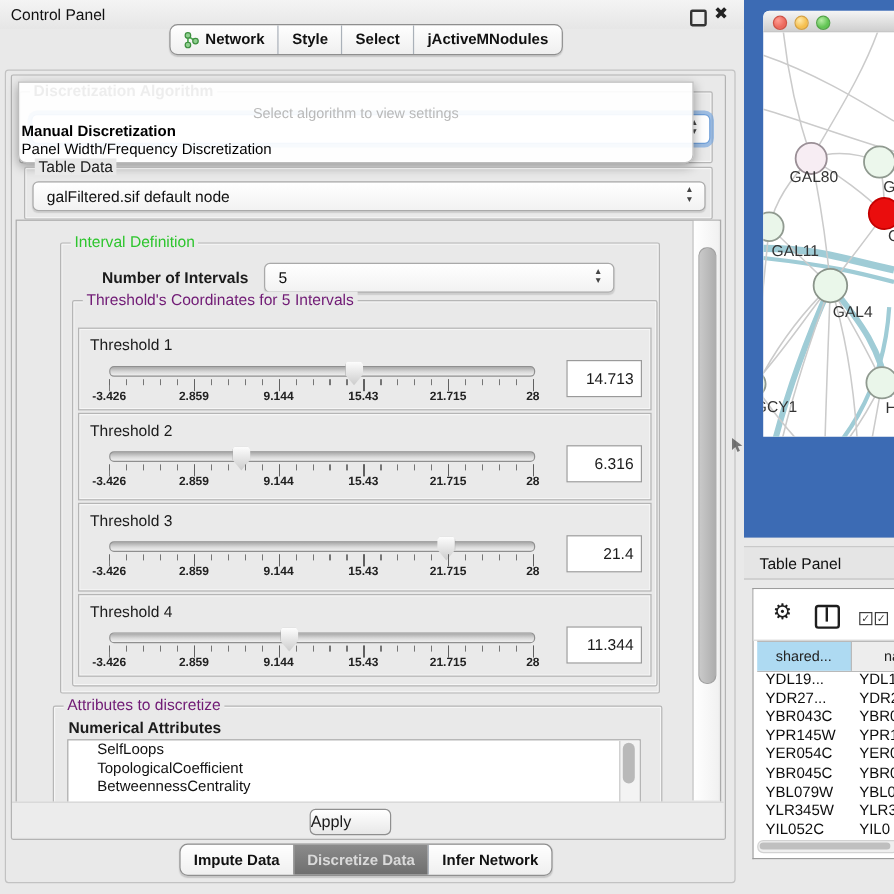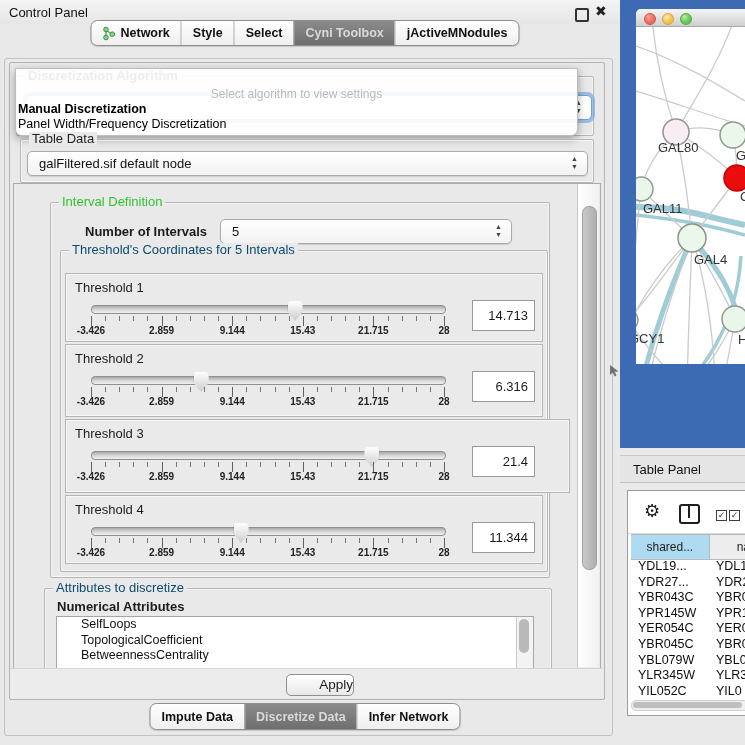--- a/index.html
+++ b/index.html
@@ -24,21 +24,21 @@
   #bottomtabs{left:305px;top:703px;height:25px;transform:translateX(-50%)}
   #bottomtabs .seg{height:25px}
 
   .outer-panel{left:4px;top:58px;width:607px;height:676px;border:1px solid #c2c2c2;border-radius:3px}
   .inner-panel{left:9px;top:62px;width:594px;height:636px;border:1px solid #b3b3b3;border-radius:2px;background:#e9e9e9}
 
   
   .group{border:1px solid #b6b6b6;border-radius:2px;box-shadow:inset 0 0 0 1px rgba(255,255,255,.6)}
   .gtitle{position:absolute;top:-8px;left:8px;background:#e9e9e9;padding:0 3px;font-size:13px;line-height:14px}
   .gtitle.green{color:#2ec52e}
-  .gtitle.blue{color:#0c4a6e}
+  .gtitle.blue{color:#701a75}
   .gtitle.dark{color:#222;font-weight:600}
 
   
   #da-group{left:16px;top:76px;width:576px;height:58px}
   #da-combo{left:26px;top:95px;width:564px;height:23px;background:#fff;border:1px solid #6f9fd8;border-radius:5px;
             box-shadow:0 0 0 3px rgba(115,165,222,.65)}
   .stepper{position:absolute;right:7px;top:3px;width:11px;height:16px;font-size:7px;line-height:8px;color:#444;text-align:center}
 
   
   #popup{left:15px;top:68px;width:561px;height:66px;background:rgba(255,255,255,.92);
@@ -82,22 +82,22 @@
              font-size:13px;text-align:right;line-height:29px;padding-right:6px}
 
   #attr-group{left:44px;top:588px;width:506px;height:82px}
   #attr-title{left:57px;top:599px;font-size:13px;font-weight:700}
   #attr-list{left:56px;top:616px;width:476px;height:52px;background:#fff;border:1px solid #a6a6a6;overflow:hidden}
   .attr-item{padding-left:24px;font-size:12.5px;line-height:15.5px;color:#111}
   #attr-scroll{position:absolute;right:0;top:0;bottom:0;width:16px;background:#f3f3f3;border-left:1px solid #c9c9c9}
   #attr-thumb{position:absolute;left:2px;top:2px;width:10px;height:34px;background:#b9b9b9;border-radius:5px}
 
   #apply-footer{left:10px;top:668px;width:593px;height:29px;background:#ececec;border-top:1px solid #d4d4d4}
-  #apply-btn{position:absolute;left:276px;top:5px;width:66px;height:20px;background:linear-gradient(#ffffff,#e8e8e8);
-             border:1px solid #8f8f8f;border-radius:5px;font-size:13.5px;text-align:right;line-height:19px}
+  #apply-btn{position:absolute;left:248px;top:5px;width:66px;height:20px;background:linear-gradient(#ffffff,#e8e8e8);
+             border:1px solid #8f8f8f;border-radius:5px;font-size:13.5px;text-align:left;line-height:19px}
 
   
   #net-blue{left:620px;top:0;width:125px;height:448px;background:#3c6bb4}
   #net-win{left:636px;top:9px;width:109px;height:355px;background:#fff;border-radius:5px 0 0 0;overflow:hidden}
   #net-titlebar{position:absolute;left:0;top:0;width:100%;height:17px;background:linear-gradient(#f5f5f5,#cfcfcf);
                 border-bottom:1px solid #a8a8a8;border-radius:5px 0 0 0}
   .light{position:absolute;top:4px;width:10px;height:10px;border-radius:50%}
   .light.red{left:8px;background:radial-gradient(circle at 35% 30%,#ff9d92,#ec6a5e 60%);border:1px solid #ce5347}
   .light.yellow{left:26px;background:radial-gradient(circle at 35% 30%,#ffe9a8,#f5bf4f 60%);border:1px solid #d6a243}
   .light.green{left:44px;background:radial-gradient(circle at 35% 30%,#b5eca4,#62c554 60%);border:1px solid #52a447}
@@ -144,23 +144,20 @@
         <circle cx="9.8" cy="8.2" r="2.3" fill="#8fd08f" stroke="#3d8f3f"></circle>
       </svg>
       <span>Network</span>
     </div>
     <div class="seg">
       <span>Style</span>
     </div>
     <div class="seg">
       <span>Select</span>
     </div>
-    <div class="seg sel">
-      <span>Cyni Toolbox</span>
-    </div>
     <div class="seg">
       <span>jActiveMNodules</span>
     </div>
   </div>
 
 <div class="abs outer-panel"></div>
 <div class="abs inner-panel"></div>
 
 <div class="abs group" id="da-group">
   <span class="gtitle dark">Discretization Algorithm</span>
@@ -224,21 +221,21 @@
     <div class="thr-scale">
         <span style="left: 25px;">-3.426</span>
         <span style="left: 95.6px;">2.859</span>
         <span style="left: 166.2px;">9.144</span>
         <span style="left: 236.8px;">15.43</span>
         <span style="left: 307.4px;">21.715</span>
         <span style="left: 378px;">28</span>
       </div>
     <div class="thr-value">6.316</div>
   </div>
-    <div class="thr-panel" style="top: 168px; height: 72px; padding-left: 27px;">
+    <div class="thr-panel" style="top: 168px; height: 72px;">
     <div class="thr-label">Threshold 3</div>
     <div class="thr-track"></div>
     <div class="thr-thumb" style="left: 298.488px;"></div>
     <div class="ticks minor"></div>
     <div class="ticks major"></div>
     <div class="thr-scale">
         <span style="left: 25px;">-3.426</span>
         <span style="left: 95.6px;">2.859</span>
         <span style="left: 166.2px;">9.144</span>
         <span style="left: 236.8px;">15.43</span>

